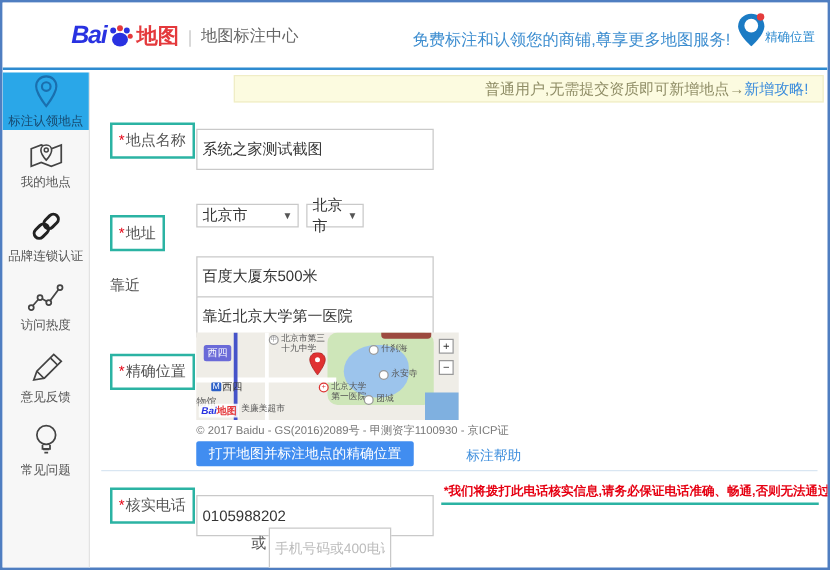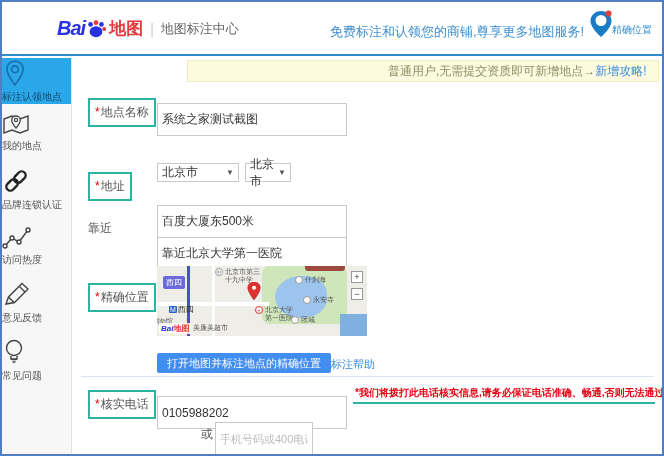--- a/index.html
+++ b/index.html
@@ -12,21 +12,21 @@
   .logo-bai { font-size:20px; font-weight:bold; font-style:italic; color:#2932e1; letter-spacing:-1px; }
   .logo-map { font-size:17px; font-weight:bold; color:#e4393c; margin-left:2px; }
   .logo-sep { color:#ccc; margin:0 7px; font-size:14px; }
   .logo-name { font-size:13px; color:#666; }
   .promo { position:absolute; left:328px; top:21px; font-size:13px; color:#3e8ed0; white-space:nowrap; }
   .qa { position:absolute; right:10px; top:6px; display:flex; align-items:flex-end; cursor:pointer; }
   .qa-label { font-size:10px; color:#2e8bd0; margin-left:-4px; margin-bottom:3px; }
 
   
   .sidebar { position:absolute; top:56px; left:0; width:70px; height:396px; background:#f7f7f7; border-right:1px solid #e3e3e3; }
-  .sb-item { display:flex; flex-direction:column; justify-content:center; gap:3px; height:57px; cursor:pointer; }
+  .sb-item { display:flex; flex-direction:column; align-items:center; justify-content:center; gap:3px; height:57px; cursor:pointer; }
   .sb-item.active { height:46px; background:#2aa7e8; }
   .sb-label { font-size:10px; color:#555; white-space:nowrap; }
   .sb-item.active .sb-label { color:#17496f; }
 
   
   .main { position:absolute; left:71px; top:56px; right:0; bottom:0; }
   .notice { position:absolute; left:114px; top:2px; width:472px; height:22px; background:#fcfbe0; border:1px solid #f0edc6; font-size:12px; color:#8f8d66; line-height:20px; padding-left:200px; white-space:nowrap; }
   .notice a { color:#3c8ddc; text-decoration:none; cursor:pointer; }
 
   .label-box { position:absolute; left:15px; border:2px solid #2bb3a3; background:#fff; padding:4px 5px; font-size:12px; color:#555; white-space:nowrap; }
@@ -62,21 +62,21 @@
   .m-poi1 { position:absolute; left:138px; top:10px; display:flex; gap:2px; }
   .m-poi2 { position:absolute; left:146px; top:30px; display:flex; gap:2px; }
   .m-poi3 { position:absolute; left:134px; top:50px; display:flex; gap:2px; }
   .m-zoom { position:absolute; left:194px; width:12px; height:12px; background:#fff; border:1px solid #999; font-size:9px; text-align:center; line-height:10px; color:#333; cursor:pointer; }
   .m-logo { position:absolute; left:2px; top:57px; background:rgba(255,255,255,.85); padding:0 2px; font-size:8px; font-weight:bold; white-space:nowrap; }
   .m-logo .b { color:#2932e1; font-style:italic; }
   .m-logo .d { color:#e4393c; }
 
   .copyright { position:absolute; left:84px; top:280px; font-size:9px; color:#777; white-space:nowrap; }
   .map-btn { position:absolute; left:84px; top:295px; height:20px; line-height:20px; padding:0 10px; background:#418df0; color:#fff; font-size:11px; border:none; border-radius:2px; cursor:pointer; font-family:inherit; white-space:nowrap; }
-  .help-link { position:absolute; left:258px; top:299px; font-size:11px; color:#3c8ddc; text-decoration:none; cursor:pointer; }
+  .help-link { position:absolute; left:258px; top:299px; font-size:11px; color:#3c8ddc; text-decoration:none; cursor:pointer;padding-left:42px; }
 
   .divider { position:absolute; left:8px; right:8px; top:318px; border-top:1px solid #d9e6f2; }
 
   .warning { position:absolute; left:282px; top:328px; font-size:10px; font-weight:bold; color:#e60012; white-space:nowrap; }
   .warn-line { position:absolute; left:280px; top:344px; width:302px; height:2px; background:#2bb3a3; }
 
   .watermark { position:absolute; left:368px; top:344px; font-family:"DejaVu Sans Mono","Liberation Mono",monospace; font-size:37px; color:#141414; white-space:nowrap; }
 
   svg { display:block; }
 </style>
@@ -239,20 +239,21 @@
         </div>
       <div class="m-poi3">
           <span class="m-circ"></span>
           <span class="m-small">团城</span>
         </div>
       <div class="m-zoom" style="top:5px">+</div>
       <div class="m-zoom" style="top:22px">−</div>
       <div class="m-logo"><span class="b">Bai</span><span class="d">地图</span></div>
     </div>
 
+    <div class="copyright">© 2017 Baidu - GS(2016)2089号 - 甲测资字1100930 - 京ICP证</div>
     <button class="map-btn">打开地图并标注地点的精确位置</button>
     <a class="help-link">标注帮助</a>
 
     <div class="divider"></div>
 
     <div class="label-box" style="top:332px"><span class="req">*</span><span>核实电话</span></div>
     <input class="txt-input" style="top: 338px;" type="text" value="0105988202">
     <div class="warning">*我们将拨打此电话核实信息,请务必保证电话准确、畅通,否则无法通过审核!</div>
     <div class="warn-line"></div>
 

